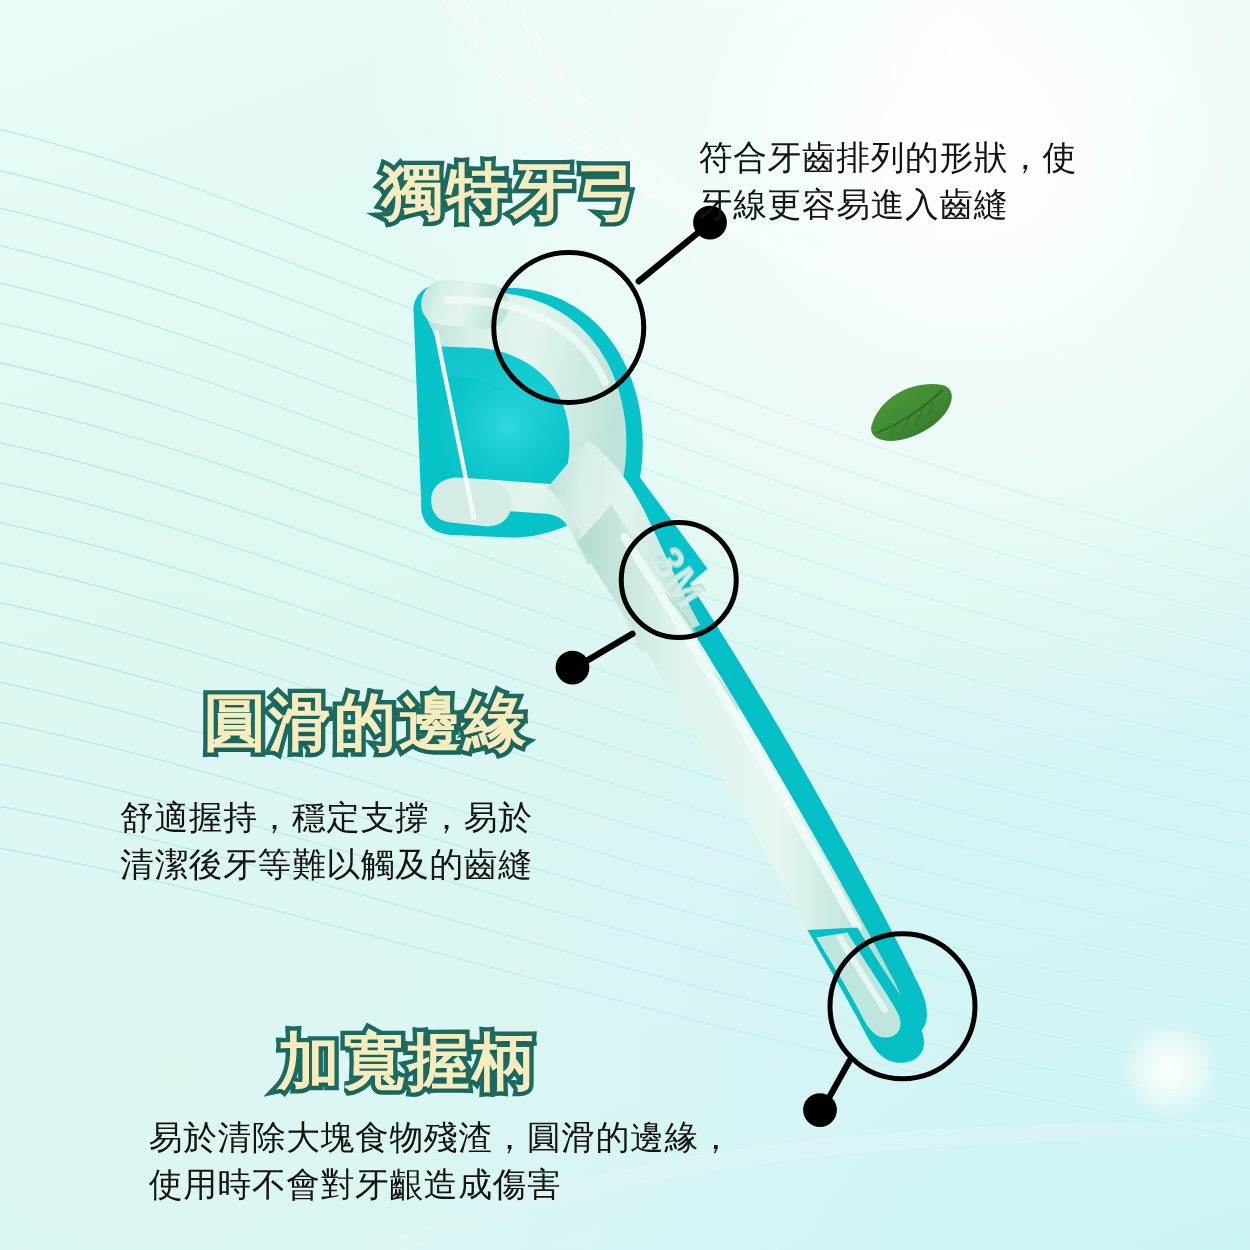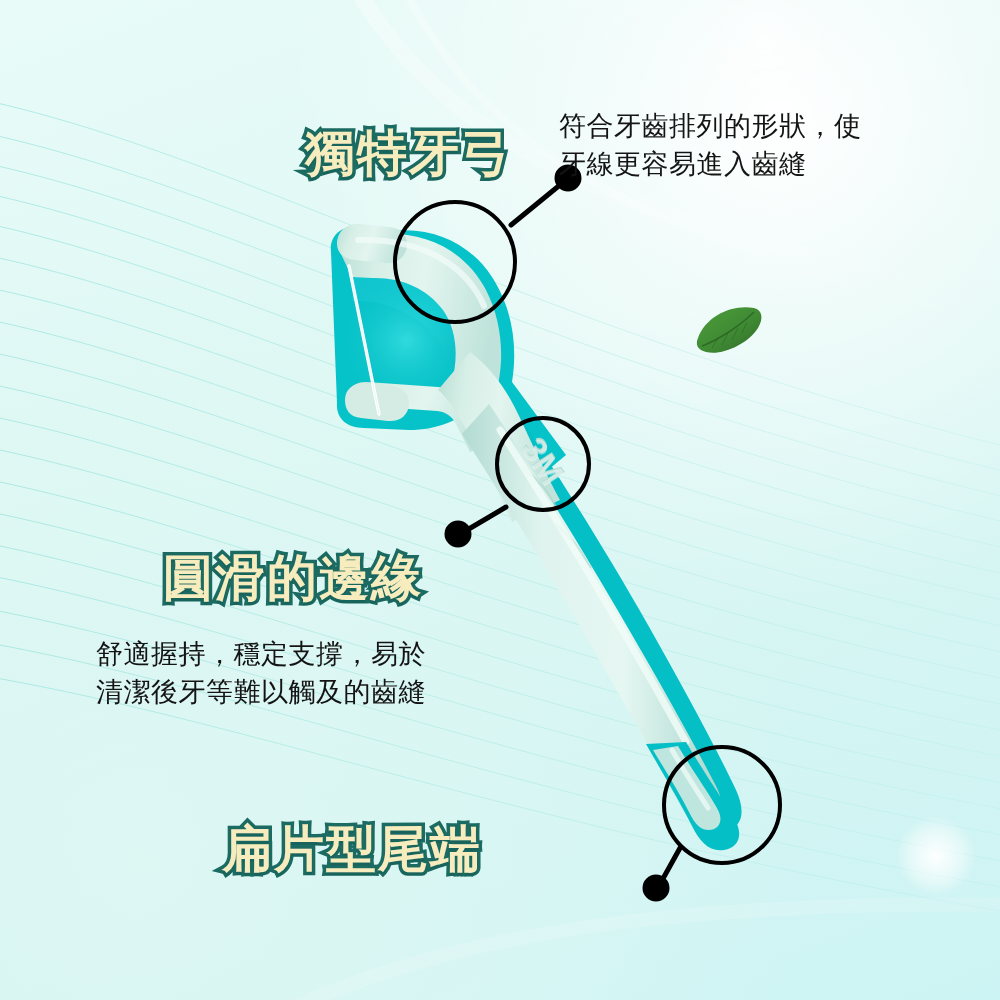--- a/index.html
+++ b/index.html
@@ -311,15 +311,17 @@
   <div class="callout-circle" style="left:662px; top:745px; width:120px; height:120px;"></div>
 
   <h2 class="heading" style="left:305px; top:88px;">獨特牙弓</h2>
   <p class="body-text" style="left:539px; top:80px; width:400px;margin-left:20px;">符合牙齒排列的形狀，使
 牙線更容易進入齒縫</p>
 
   <h2 class="heading" style="left:163px; top:513px;">圓滑的邊緣</h2>
   <p class="body-text" style="left:96px; top:608px; width:430px;">舒適握持，穩定支撐，易於
 清潔後牙等難以觸及的齒縫</p>
 
-  <h2 class="heading" style="left:222px; top:784px;">扁片型尾端</h2>
+  <h2 class="heading" style="left:222px; top:784px;">加寬握柄</h2>
+  <p class="body-text" style="left:119px; top:864px; width:560px;">易於清除大塊食物殘渣，圓滑的邊緣，
+使用時不會對牙齦造成傷害</p>
 
 </div>
 
 </body></html>

